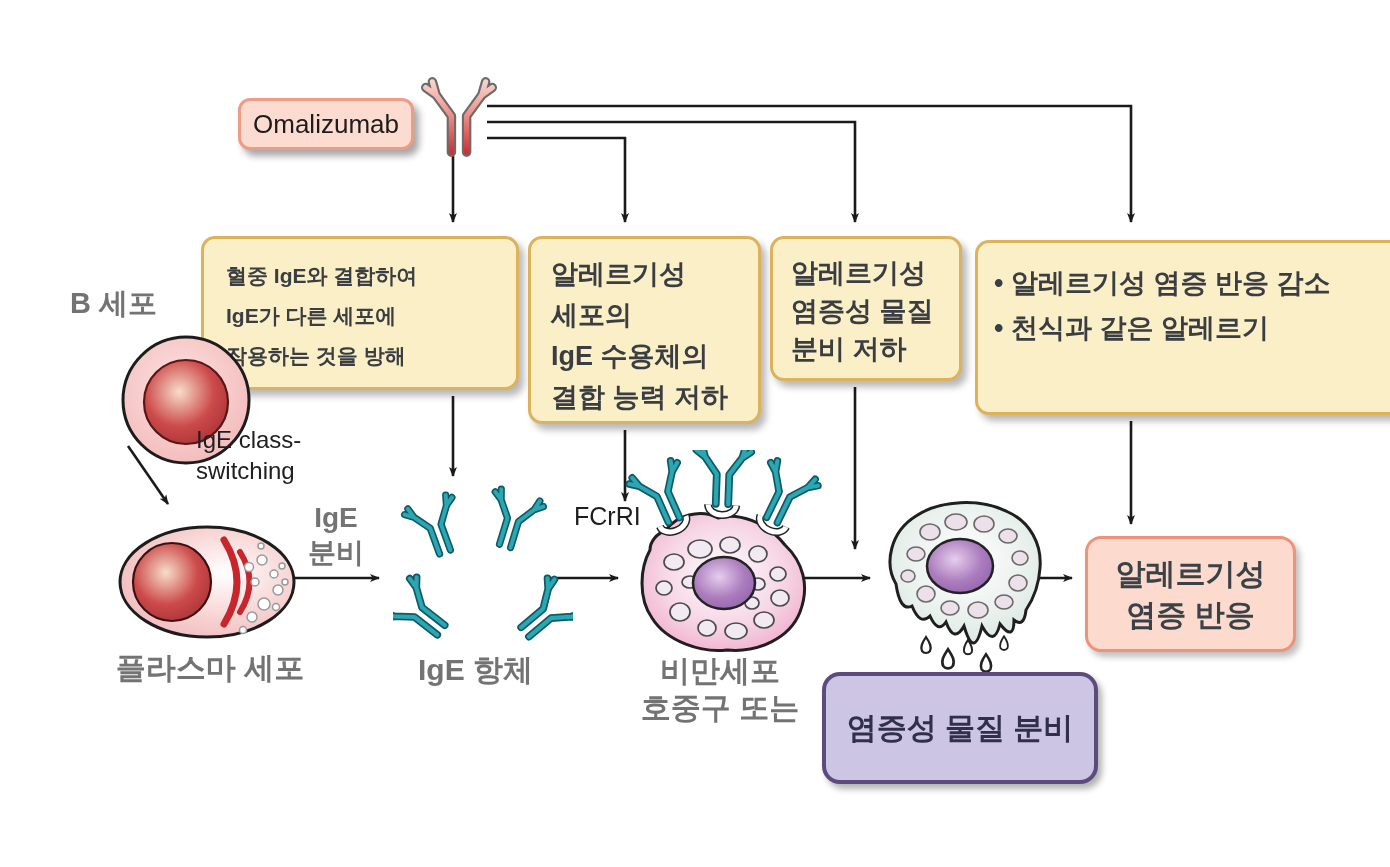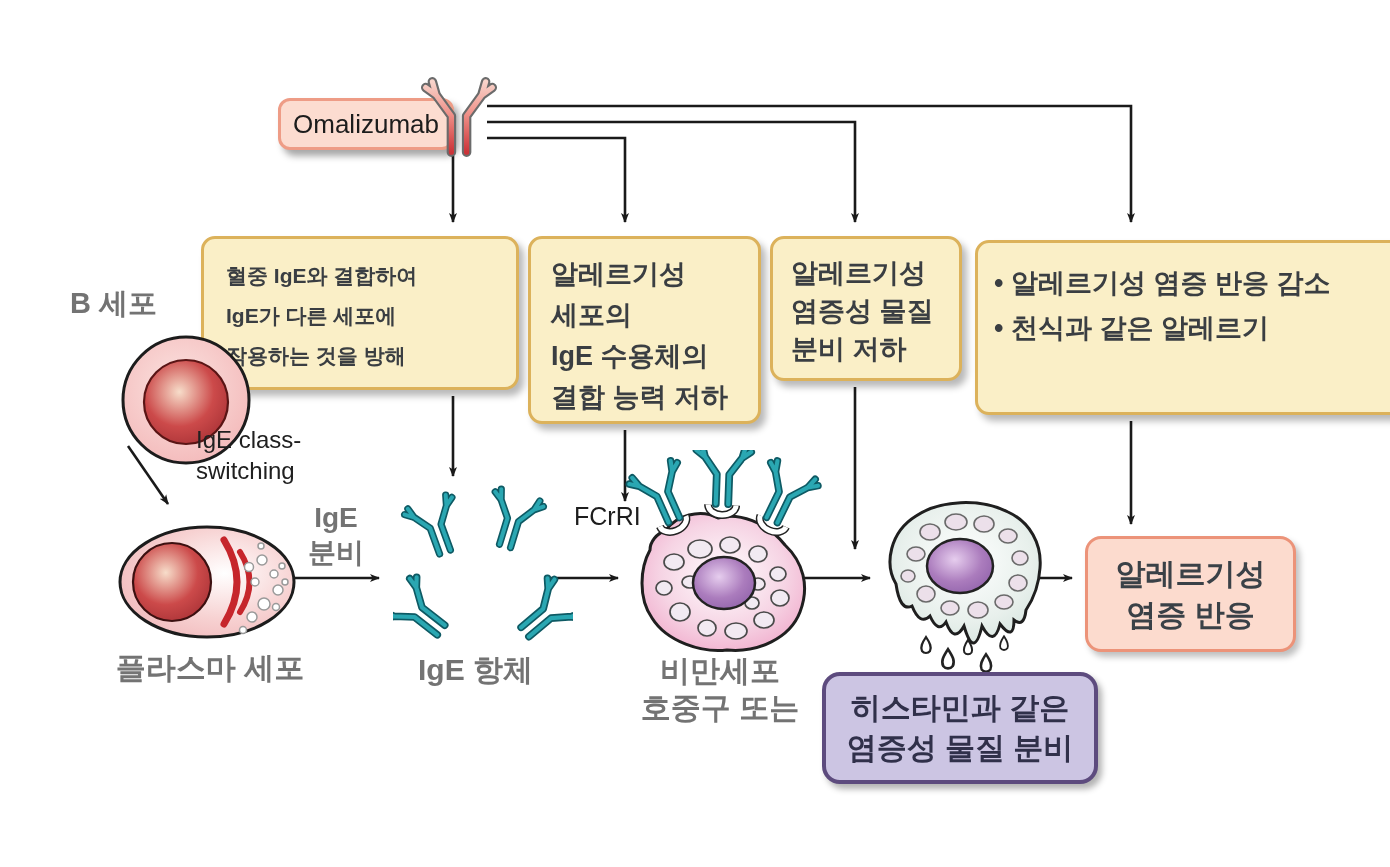--- a/index.html
+++ b/index.html
@@ -9,21 +9,21 @@
   }
   .abs{position:absolute;}
   svg{display:block;}
 
   
   .pill{
     position:absolute;left:238px;top:98px;width:170px;height:46px;
     background:#fcdcd0;border:3px solid #ee9c86;border-radius:12px;
     box-shadow:5px 6px 7px rgba(0,0,0,.35);
     display:flex;align-items:center;justify-content:center;
-    font-size:26px;color:#1c1c1c;font-weight:500;margin-left:40px;
+    font-size:26px;color:#1c1c1c;font-weight:500;
   }
 
   
   .ybox{
     position:absolute;background:#faefc7;border:3px solid #dcb25b;border-radius:14px;
     box-shadow:5px 6px 7px rgba(0,0,0,.28);
     color:#3a3e42;font-weight:600;box-sizing:border-box;
   }
   .ybox .ln{white-space:nowrap;}
   #box1{left:201px;top:236px;width:318px;height:154px;padding:17px 0 0 22px;font-size:21px;line-height:40px;}
@@ -301,18 +301,17 @@
       <path transform="translate(118,176) scale(1.1)" d="M0,-9 C4,-3 6,1 4,5 A5 5 0 0 1 -4,5 C-6,1 -4,-3 0,-9 Z"></path>
       <path transform="translate(136,156) scale(0.85)" d="M0,-9 C4,-3 6,1 4,5 A5 5 0 0 1 -4,5 C-6,1 -4,-3 0,-9 Z"></path>
     </g>
   </svg>
 
   <div class="pinkbox">
     <div>알레르기성</div>
     <div>염증 반응</div>
   </div>
   <div class="purplebox">
-    <div>히스타민과 같은</div>
     <div>염증성 물질 분비</div>
   </div>
 
 
 </div>
 
 </body></html>

